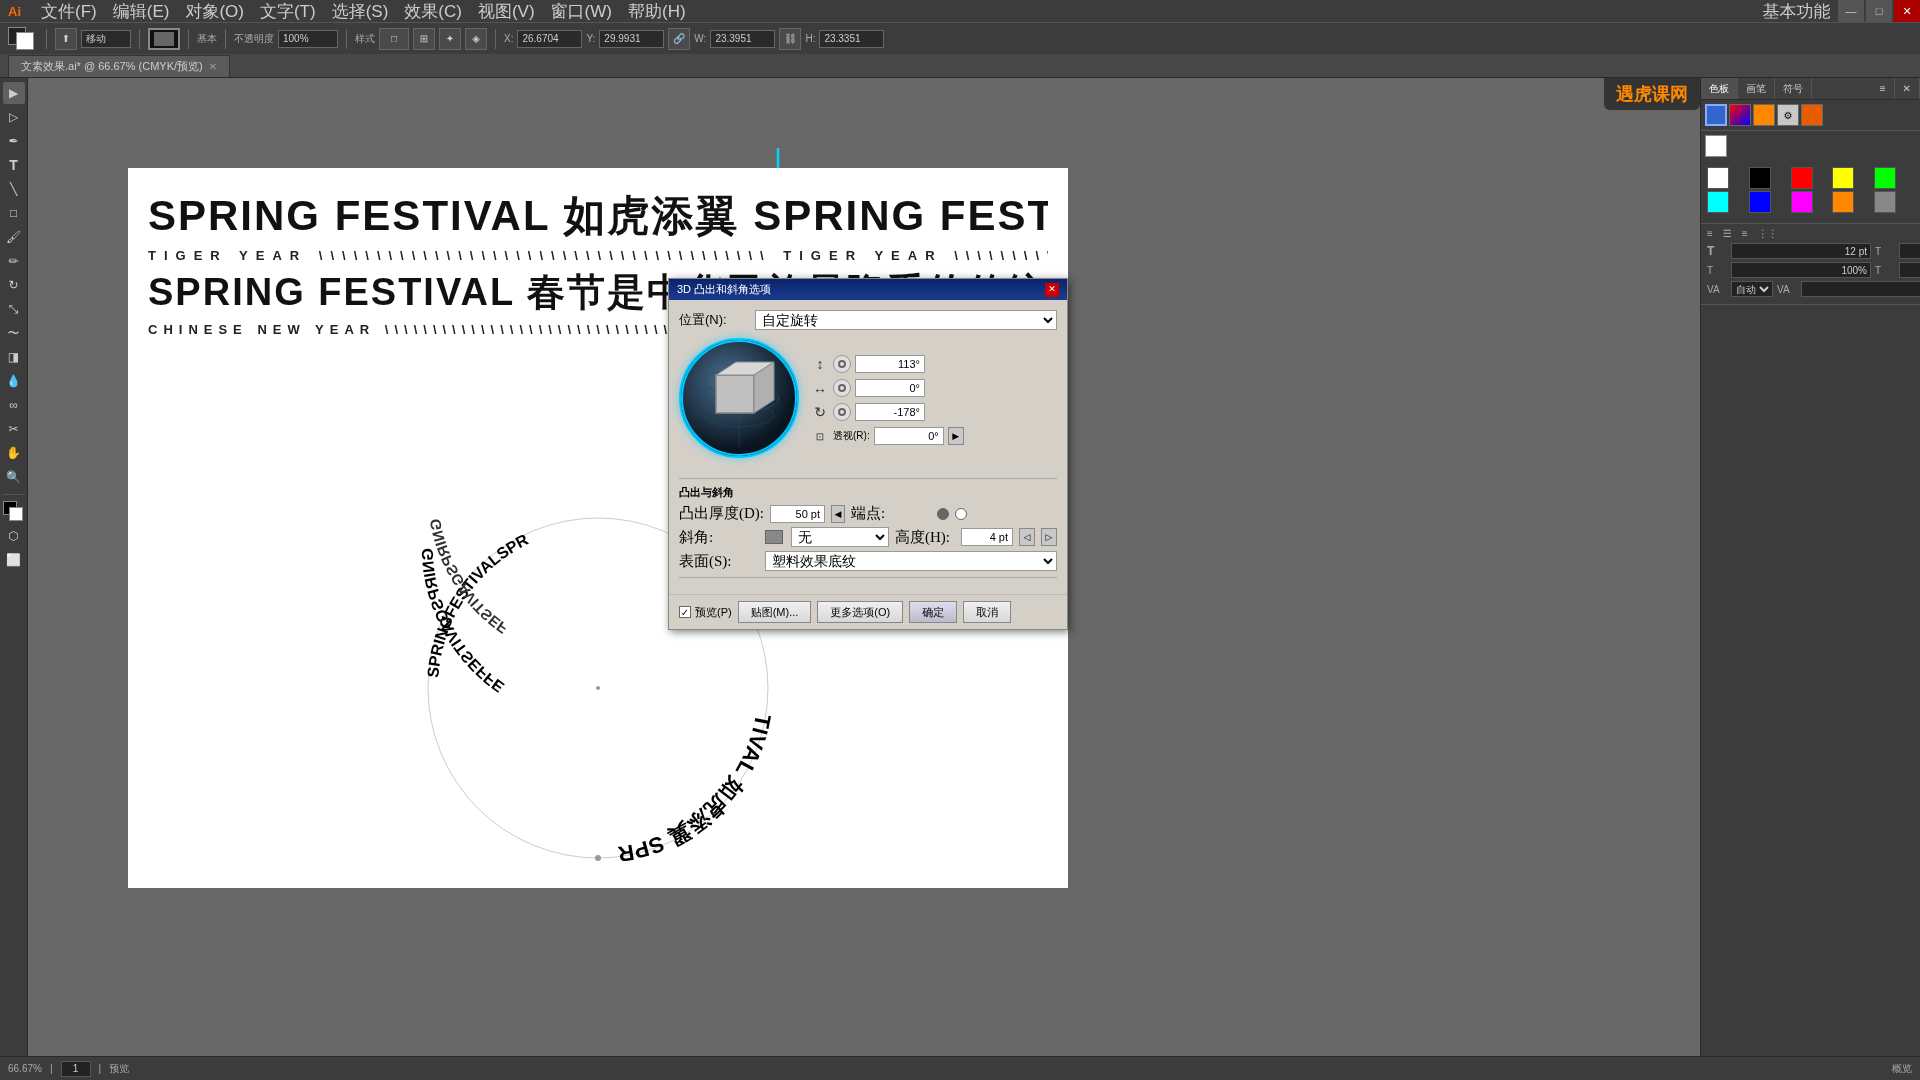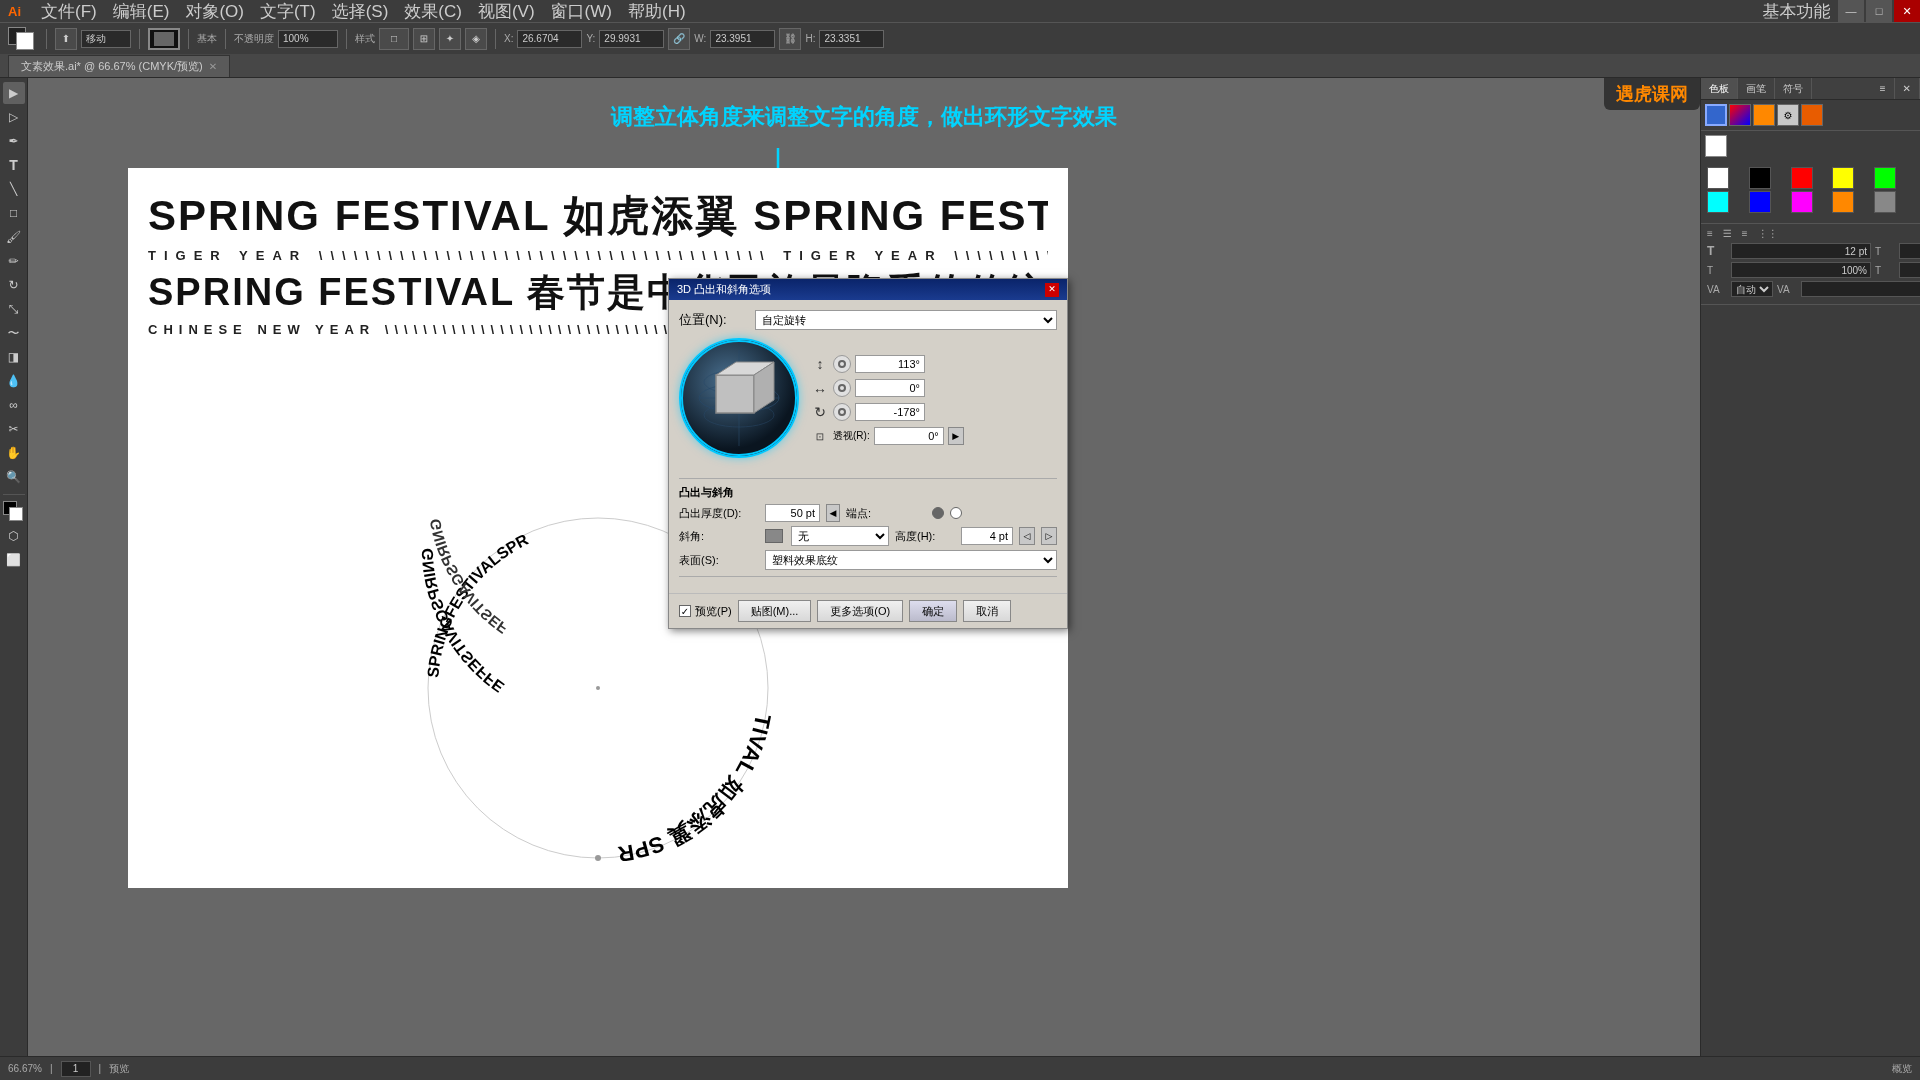--- a/index.html
+++ b/index.html
@@ -273,21 +273,21 @@
       border: 1px solid #999;
       background: white;
       font-size: 11px;
       padding: 0 4px;
       text-align: right;
     }
     .dialog-select {
       height: 20px;
       border: 1px solid #999;
       background: white;
-      font-size: 11px;
+      font-size: 14px;
       padding: 0 2px;
       flex: 1;
     }
 
     
     .rotation-widget {
       width: 120px;
       height: 120px;
       border-radius: 50%;
       background: radial-gradient(circle at 40% 40%, #4a6080, #1a2a40);
@@ -342,23 +342,24 @@
     }
 
     
     .ext-row {
       display: flex;
       align-items: center;
       gap: 6px;
       margin-bottom: 4px;
     }
     .ext-label {
-      font-size: 11px;
+      font-size: 15px;
       color: #000;
       min-width: 80px;
+      font-family: Liberation Serif, serif;
     }
     .ext-input {
       width: 55px;
       height: 18px;
       border: 1px solid #999;
       background: white;
       font-size: 11px;
       padding: 0 4px;
       text-align: right;
     }
@@ -616,23 +617,20 @@
     <div style="position:relative;width:22px;height:22px;">
       <div style="width:14px;height:14px;background:#000;border:1px solid #888;position:absolute;top:0;left:0;"></div>
       <div style="width:14px;height:14px;background:#fff;border:1px solid #888;position:absolute;top:6px;left:6px;"></div>
     </div>
     <div class="tool-btn">⬡</div>
     <div class="tool-btn">⬜</div>
   </div>
 
   <div class="canvas-area">
 
-    <div class="instruction-text">
-      <span>调整立体角度来调整文字的角度，做出环形文字效果</span>
-    </div>
 
     <svg class="arrow-svg" viewBox="0 0 450 360">
       <defs>
         <marker id="arrowhead" markerWidth="10" markerHeight="7" refX="10" refY="3.5" orient="auto">
           <polygon points="0 0, 10 3.5, 0 7" fill="#00d4ff"></polygon>
         </marker>
       </defs>
       <line x1="320" y1="20" x2="320" y2="340" stroke="#00d4ff" stroke-width="2.5" marker-end="url(#arrowhead)"></line>
     </svg>
 

